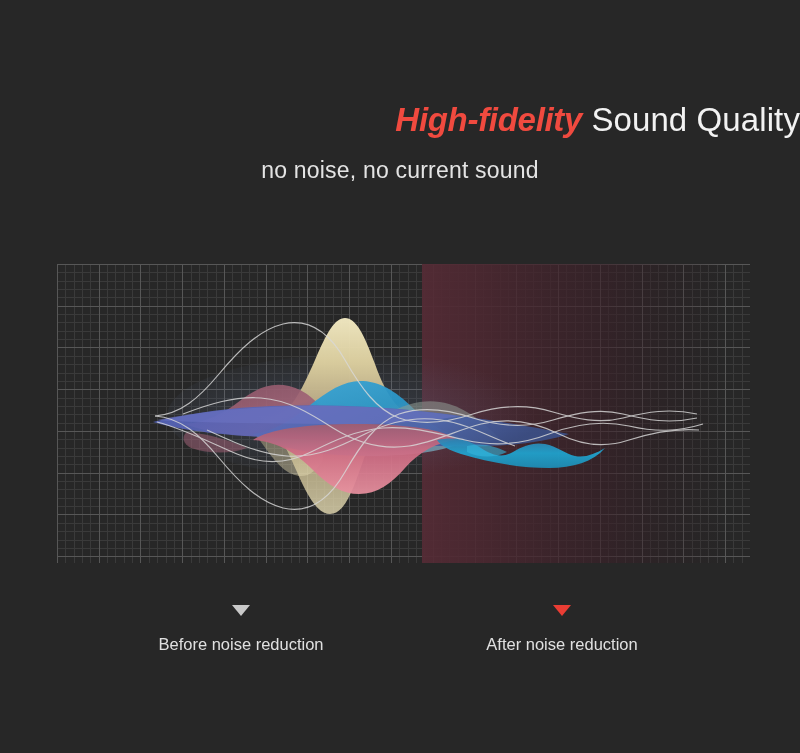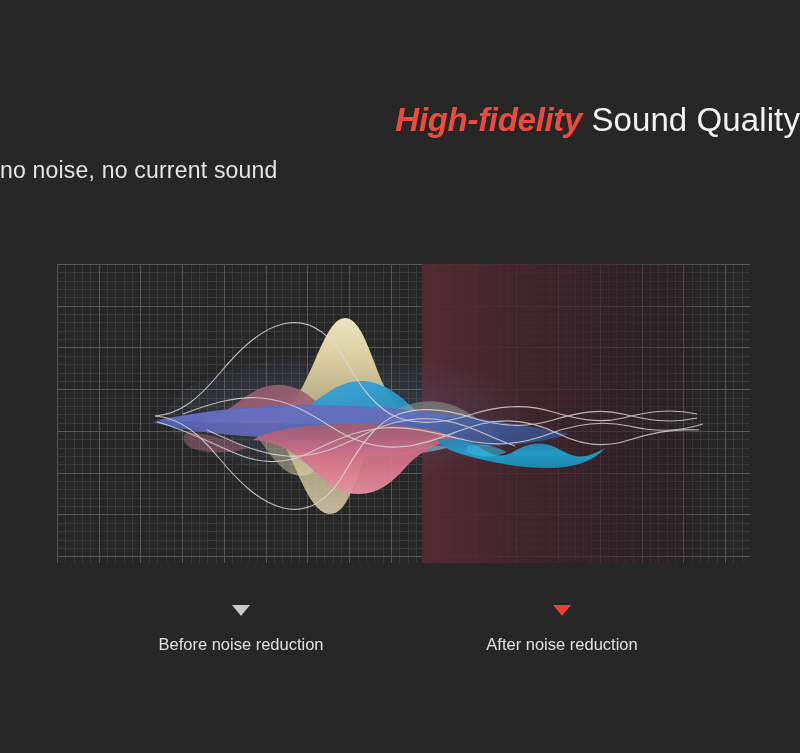--- a/index.html
+++ b/index.html
@@ -39,20 +39,21 @@
     color: #f04a3f;
     font-weight: 700;
     font-style: italic;
     letter-spacing: -0.3px;
   }
   .subhead {
     position: absolute;
     left: 0;
     top: 155px;
     width: 800px;
+    text-align: center;
     font-size: 23px;
     line-height: 30px;
     font-weight: 400;
     color: #e4e4e4;
     letter-spacing: 0.2px;
     white-space: nowrap;
   }
 
   
   #chart-panel {

